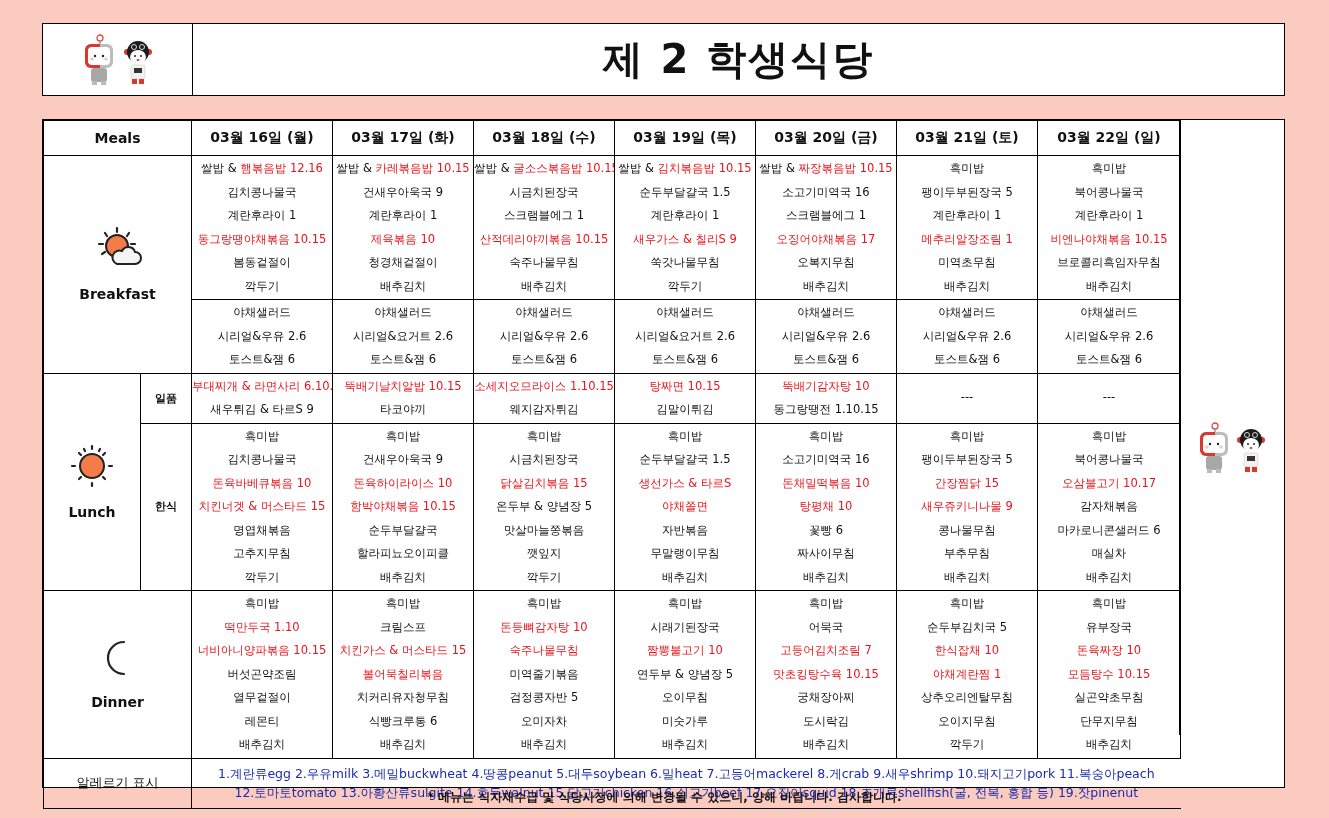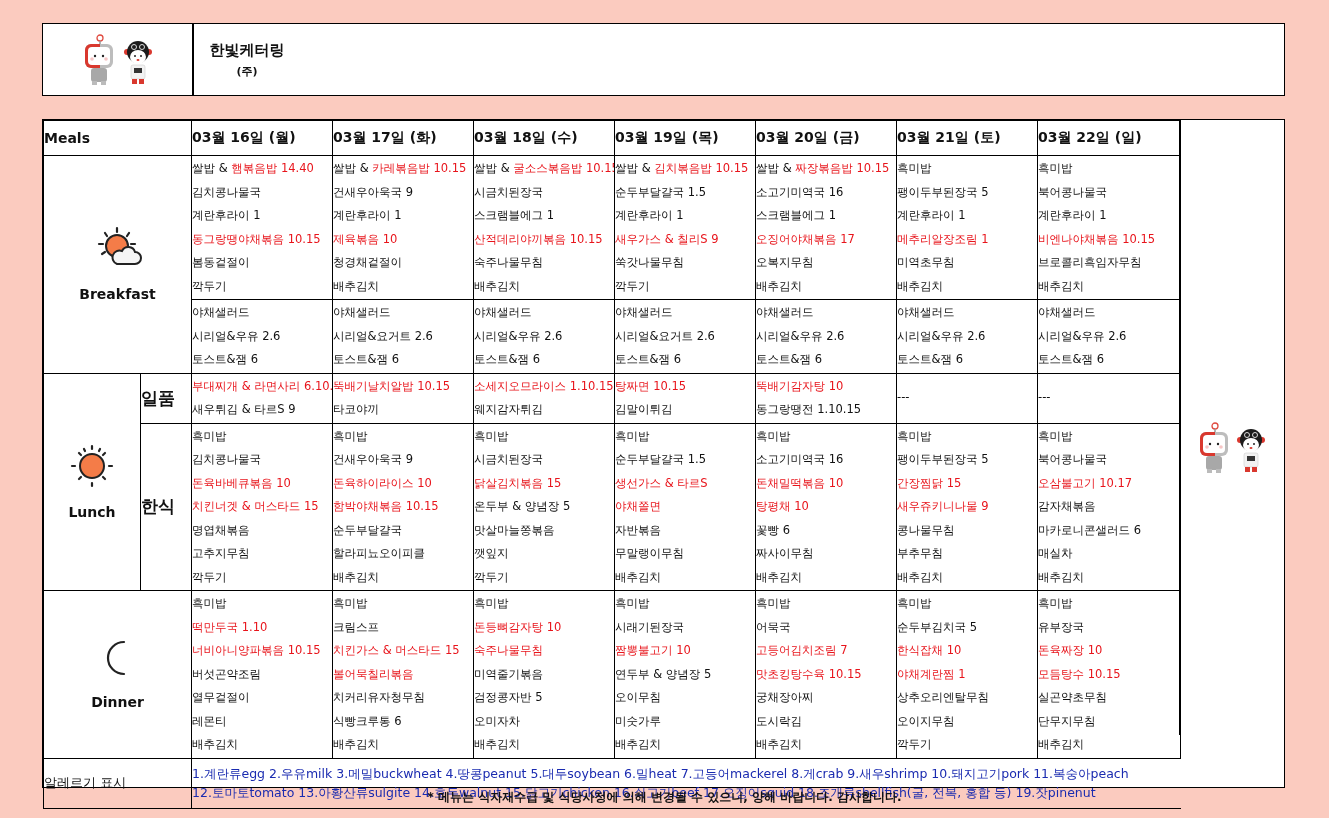--- a/index.html
+++ b/index.html
@@ -10,28 +10,28 @@
   .header .logo-cell { width: 150px; border-right: 1.5px solid #000; display: flex; align-items: center; justify-content: center; gap: 8px; }
   .header .title-cell { flex: 1; display: flex; align-items: center; justify-content: center; font-size: 40px; font-weight: bold; letter-spacing: 2px; }
   .header .company-cell { width: 107px; border-left: 1.5px solid #000; display: flex; flex-direction: column; align-items: center; justify-content: center; font-weight: bold; }
   .header .company-name { font-size: 15px; }
   .header .company-sub { font-size: 11px; margin-top: 4px; }
   .mascot-tv { width: 32px; height: 52px; }
   .mascot-girl { width: 30px; height: 52px; }
 
   .menu { position: absolute; left: 42px; top: 119px; width: 1243px; height: 669px; background: #fff; border: 1.5px solid #000; }
   table { border-collapse: collapse; table-layout: fixed; width: 1137px; position: absolute; left: 0; top: 0; }
-  td, th { border: 1.5px solid #000; text-align: left; vertical-align: middle; font-size: 11.5px; }
+  td, th { border: 1.5px solid #000; text-align: center; vertical-align: middle; font-size: 11.5px; }
   th { height: 35px; font-size: 14px; font-weight: bold; }
   .items { padding: 1px 0; }
   .item { height: 23.5px; line-height: 23.5px; white-space: nowrap; overflow: hidden; }
   .item.red { color: #e8141b; }
   .dot-top { border-top: 1.5px dotted #000; }
   .meal-label { font-weight: bold; font-size: 14px; }
-  .sub-label { font-weight: bold; font-size: 17px; }
+  .sub-label { font-weight: bold; font-size: 11px; }
   .allergy-text { color: #1a2bb0; font-size: 12.5px; line-height: 19px; }
   .side-col { position: absolute; left: 1136px; top: 0; width: 105px; height: 615px; border-left: 1.5px solid #000; display: flex; align-items: center; justify-content: center; gap: 6px; padding-top: 40px; }
   .footer-note { position: absolute; left: 0; top: 789px; width: 1329px; text-align: center; font-size: 12px; font-weight: bold; color: #111; }
   .icon-wrap { display: flex; flex-direction: column; align-items: center; gap: 16px; }
 </style>
 </head>
 <body>
 
 <div class="header">
   <div class="logo-cell">
@@ -58,24 +58,21 @@
         <circle cx="19" cy="13" r="2.5" fill="none" stroke="#ddd" stroke-width="1"></circle>
       <circle cx="12" cy="22" r="1" fill="#222"></circle>
         <circle cx="18" cy="22" r="1" fill="#222"></circle>
       <ellipse cx="15" cy="26" rx="1.5" ry="1" fill="#d9382e"></ellipse>
       <rect x="8" y="31" width="14" height="14" rx="2" fill="#f2f2f2" stroke="#ccc" stroke-width="0.6"></rect>
       <rect x="11" y="34" width="8" height="5" fill="#333"></rect>
       <rect x="9" y="45" width="5" height="5" fill="#d9382e"></rect>
         <rect x="16" y="45" width="5" height="5" fill="#d9382e"></rect>
     </svg>
   </div>
-  <div class="company-cell">
-    <div class="company-name">한빛케터링</div>
-    <div class="company-sub">(주)</div>
-  </div>
+  <div class="title-cell">제 2 학생식당</div>
 </div>
 
 <div class="menu">
   <table>
     <colgroup>
       <col style="width:97px">
         <col style="width:51px">
       <col style="width:141px">
         <col style="width:141px">
         <col style="width:141px">
@@ -110,21 +107,21 @@
                   <line x1="38" y1="18" x2="42" y2="18"></line>
                 <line x1="9" y1="28" x2="12" y2="26"></line>
               </g>
               <circle cx="24" cy="20" r="11" fill="#f47c48" stroke="#222" stroke-width="2"></circle>
               <path d="M24 38 h18 a6 6 0 0 0 0 -12 a7 7 0 0 0 -13 -1 a5 5 0 0 0 -5 13z" fill="#f5f5f5" stroke="#222" stroke-width="2"></path>
             </svg>
             <span class="meal-label">Breakfast</span>
           </div>
         </td>
         <td class="items" id="b-main-0">
-            <div class="item"><span>쌀밥 &amp; </span><span style="color: rgb(232, 20, 27);">햄볶음밥 14.40</span></div>
+            <div class="item"><span>쌀밥 &amp; </span><span style="color: rgb(232, 20, 27);">햄볶음밥 12.16</span></div>
             <div class="item">김치콩나물국</div>
             <div class="item">계란후라이 1</div>
             <div class="item red">동그랑땡야채볶음 10.15</div>
             <div class="item">봄동겉절이</div>
             <div class="item">깍두기</div>
           </td>
         <td class="items" id="b-main-1">
             <div class="item"><span>쌀밥 &amp; </span><span style="color: rgb(232, 20, 27);">카레볶음밥 10.15</span></div>
             <div class="item">건새우아욱국 9</div>
             <div class="item">계란후라이 1</div>

